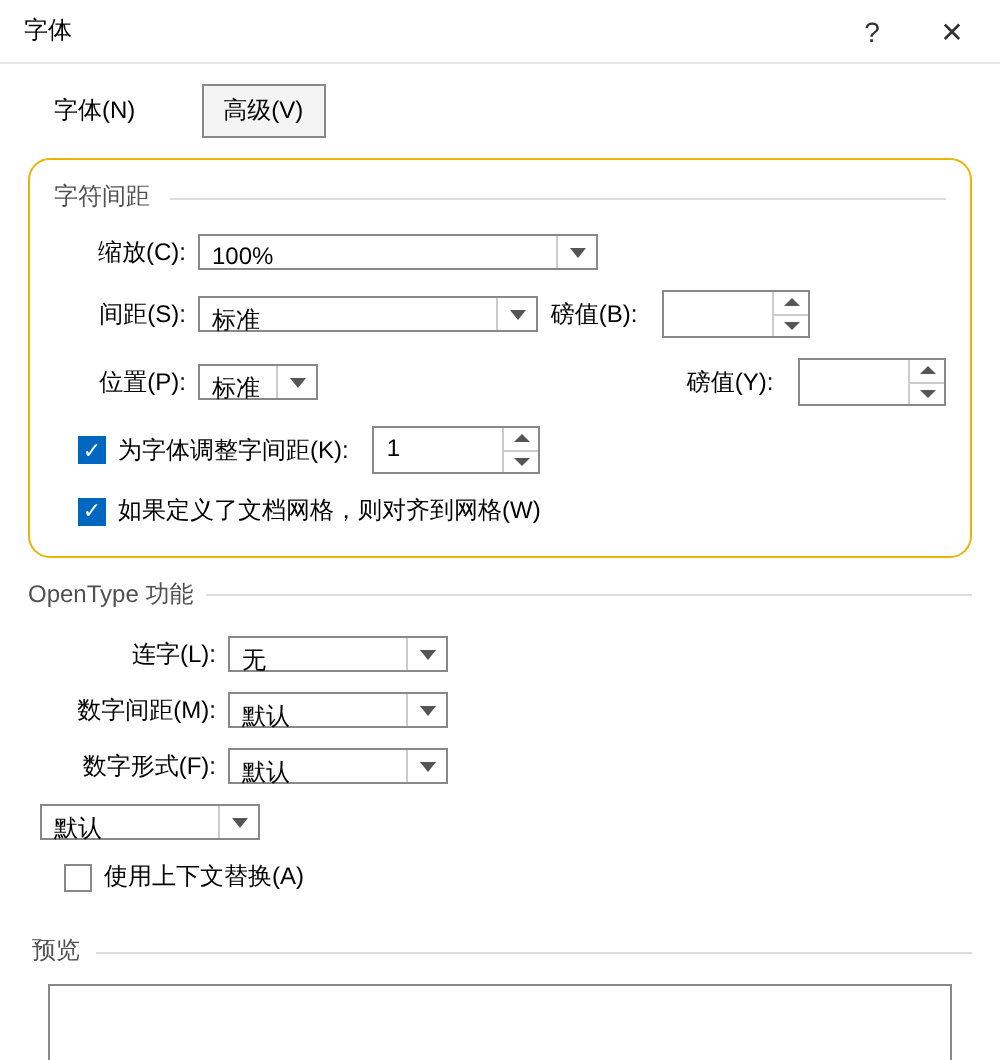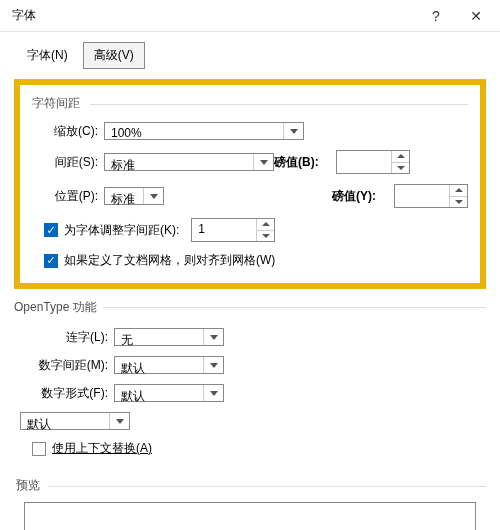--- a/index.html
+++ b/index.html
@@ -14,33 +14,33 @@
   .titlebar {
     display: flex;
     align-items: center;
     height: 32px;
     padding: 0 4px 0 12px;
     border-bottom: 1px solid #e5e5e5;
   }
   .titlebar .title { flex: 1; font-size: 12px; }
   .titlebar .btn { width: 40px; text-align: center; font-size: 14px; color: #333; }
   .dialog-body { padding: 10px 14px 0 14px; }
-  .tabs { display: flex; gap: 4px; margin-bottom: 10px; padding-left: 2px;}
+  .tabs { display: flex; gap: 22px; margin-bottom: 10px; padding-left: 2px;}
   .tab {
     padding: 4px 10px;
     border: 1px solid transparent;
     font-size: 12px;
   }
   .tab.active {
     border: 1px solid #888;
     background: #f4f4f4;
   }
   .highlight-box {
-    border: 6px solid #eab308;
-    border-radius: 0;
+    border: 1px solid #eab308;
+    border-radius: 11px;
     padding: 10px 12px 14px 12px;
     margin-bottom: 10px;
   }
   .group-legend {
     font-size: 12px;
     color: #505050;
     margin-bottom: 2px;
     position: relative;
   }
   .group-legend::after {
@@ -50,21 +50,21 @@
     right: 0;
     top: 50%;
     border-top: 1px solid #ddd;
   }
   .row {
     display: flex;
     align-items: center;
     margin-top: 10px;
   }
   .lbl { width: 66px; text-align: right; margin-right: 6px; }
-  .lbl2 { width: 56px; text-align: left; margin-right: 6px; font-weight: bold; }
+  .lbl2 { width: 56px; text-align: center; margin-right: 6px; }
   .combo {
     display: flex;
     border: 1px solid #888;
     height: 18px;
     background: #fff;
   }
   .combo.w-lg { width: 200px; }
   .combo.w-md { width: 170px; }
   .combo.w-xs { width: 60px; }
   .combo .val { flex: 1; padding: 3px 6px; }
@@ -284,21 +284,21 @@
       </div>
     </div>
     <div class="ot-row">
       <div class="combo w-ot">
         <span class="val">默认</span>
         <span class="caret">
             <span class="chev"></span>
           </span>
       </div>
     </div>
-    <div class="ot-row" style="padding-left:18px; margin-bottom:10px;text-decoration:underline;">
+    <div class="ot-row" style="padding-left:18px; margin-bottom:10px;">
       <span class="cb"></span>
       <span>使用上下文替换(A)</span>
     </div>
   </fieldset>
 
   <div class="preview-label">预览</div>
   <div class="preview-box">
     
   </div>
 

